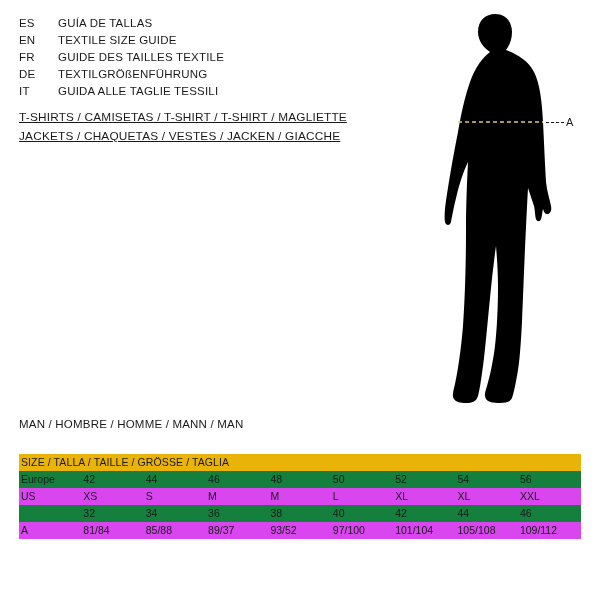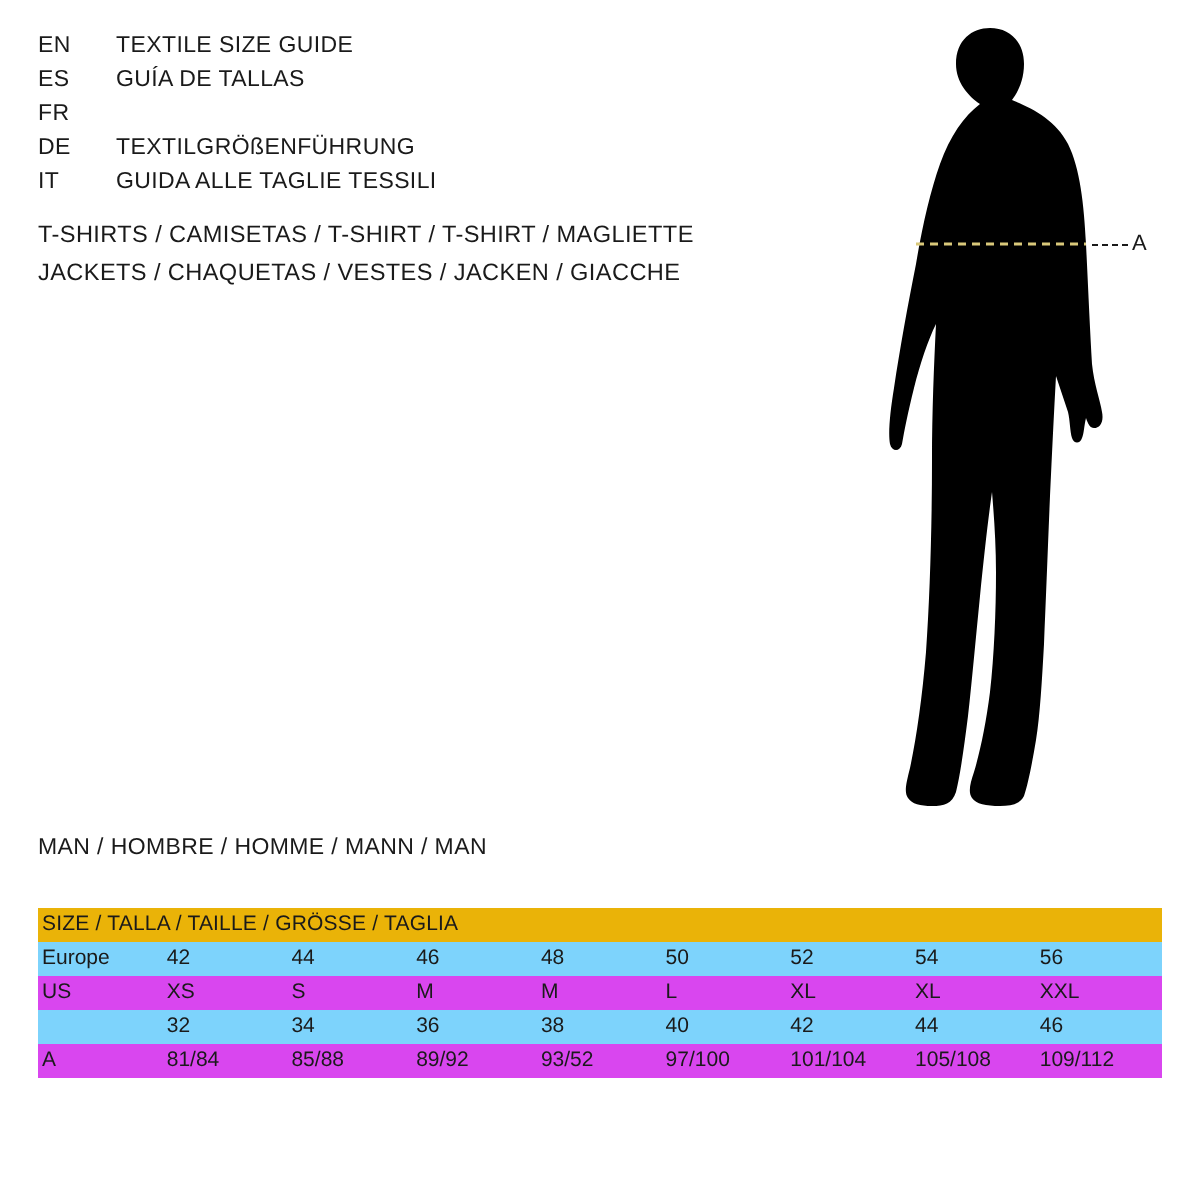--- a/index.html
+++ b/index.html
@@ -45,20 +45,21 @@
     color: #1a1a1a;
     white-space: nowrap;
   }
 
   
   .garment-block {
     position: absolute;
     left: 19px;
     top: 110px;
     width: 400px;
+    text-decoration: underline;
   }
   .garment-line {
     font-size: 11.8px;
     letter-spacing: 0.2px;
     height: 19px;
     white-space: nowrap;
   }
 
   
   .figure-wrap {
@@ -114,21 +115,21 @@
     line-height: 17px;
     vertical-align: middle;
     color: #1a1a1a;
   }
   .row-head td {
     background: #eab308;
     font-size: 10.5px;
     letter-spacing: 0.1px;
   }
   .row-shade td {
-    background: #7dd3fc;
+    background: #15803d;
   }
   .row-plain td {
     background: #d946ef;
   }
   .c-label {
     width: 88px;
     padding-left: 2px !important;
     box-sizing: border-box;
   }
   .c-val {
@@ -146,29 +147,30 @@
     white-space: nowrap;
   }
 </style>
 </head>
 <body>
 
 <div class="page">
 
   <div class="lang-block">
     <div class="lang-row">
+      <span class="lang-code">ES</span>
+      <span class="lang-text">GUÍA DE TALLAS</span>
+    </div>
+    <div class="lang-row">
       <span class="lang-code">EN</span>
       <span class="lang-text">TEXTILE SIZE GUIDE</span>
     </div>
     <div class="lang-row">
-      <span class="lang-code">ES</span>
-      <span class="lang-text">GUÍA DE TALLAS</span>
-    </div>
-    <div class="lang-row">
       <span class="lang-code">FR</span>
+      <span class="lang-text">GUIDE DES TAILLES TEXTILE</span>
     </div>
     <div class="lang-row">
       <span class="lang-code">DE</span>
       <span class="lang-text">TEXTILGRÖßENFÜHRUNG</span>
     </div>
     <div class="lang-row">
       <span class="lang-code">IT</span>
       <span class="lang-text">GUIDA ALLE TAGLIE TESSILI</span>
     </div>
   </div>
@@ -268,21 +270,21 @@
           <td class="c-val">38</td>
           <td class="c-val">40</td>
           <td class="c-val">42</td>
           <td class="c-val">44</td>
           <td class="c-val">46</td>
         </tr>
         <tr class="row-plain">
           <td class="c-label">A</td>
           <td class="c-val">81/84</td>
           <td class="c-val">85/88</td>
-          <td class="c-val">89/92</td>
+          <td class="c-val">89/37</td>
           <td class="c-val">93/52</td>
           <td class="c-val">97/100</td>
           <td class="c-val">101/104</td>
           <td class="c-val">105/108</td>
           <td class="c-val">109/112</td>
         </tr>
       </tbody>
     </table>
   </div>
 

